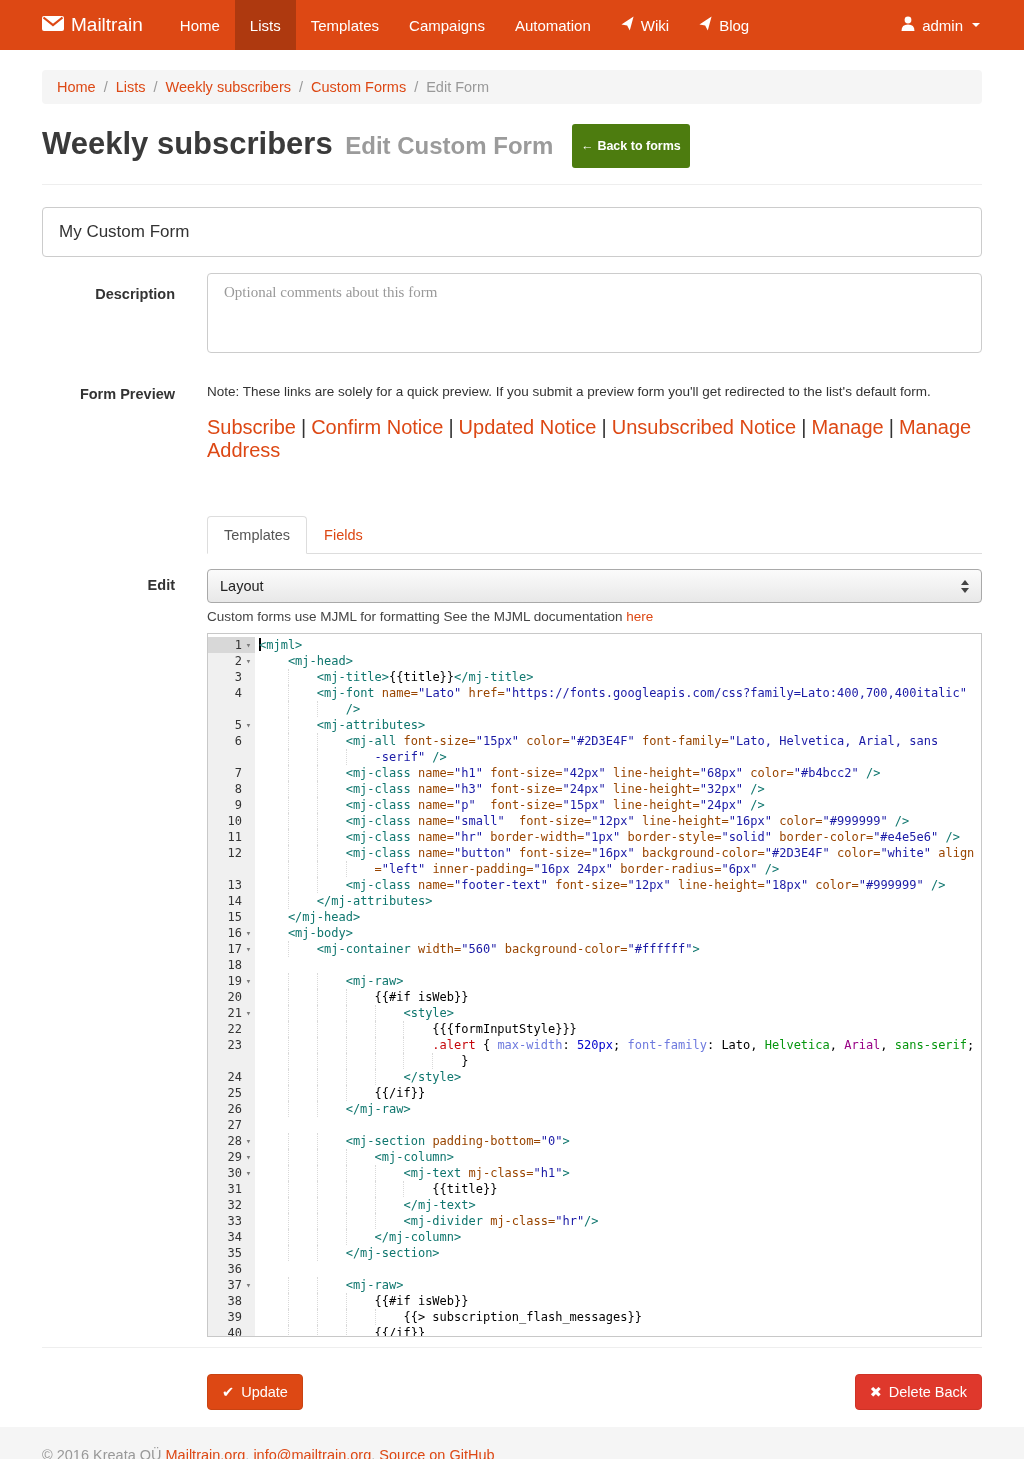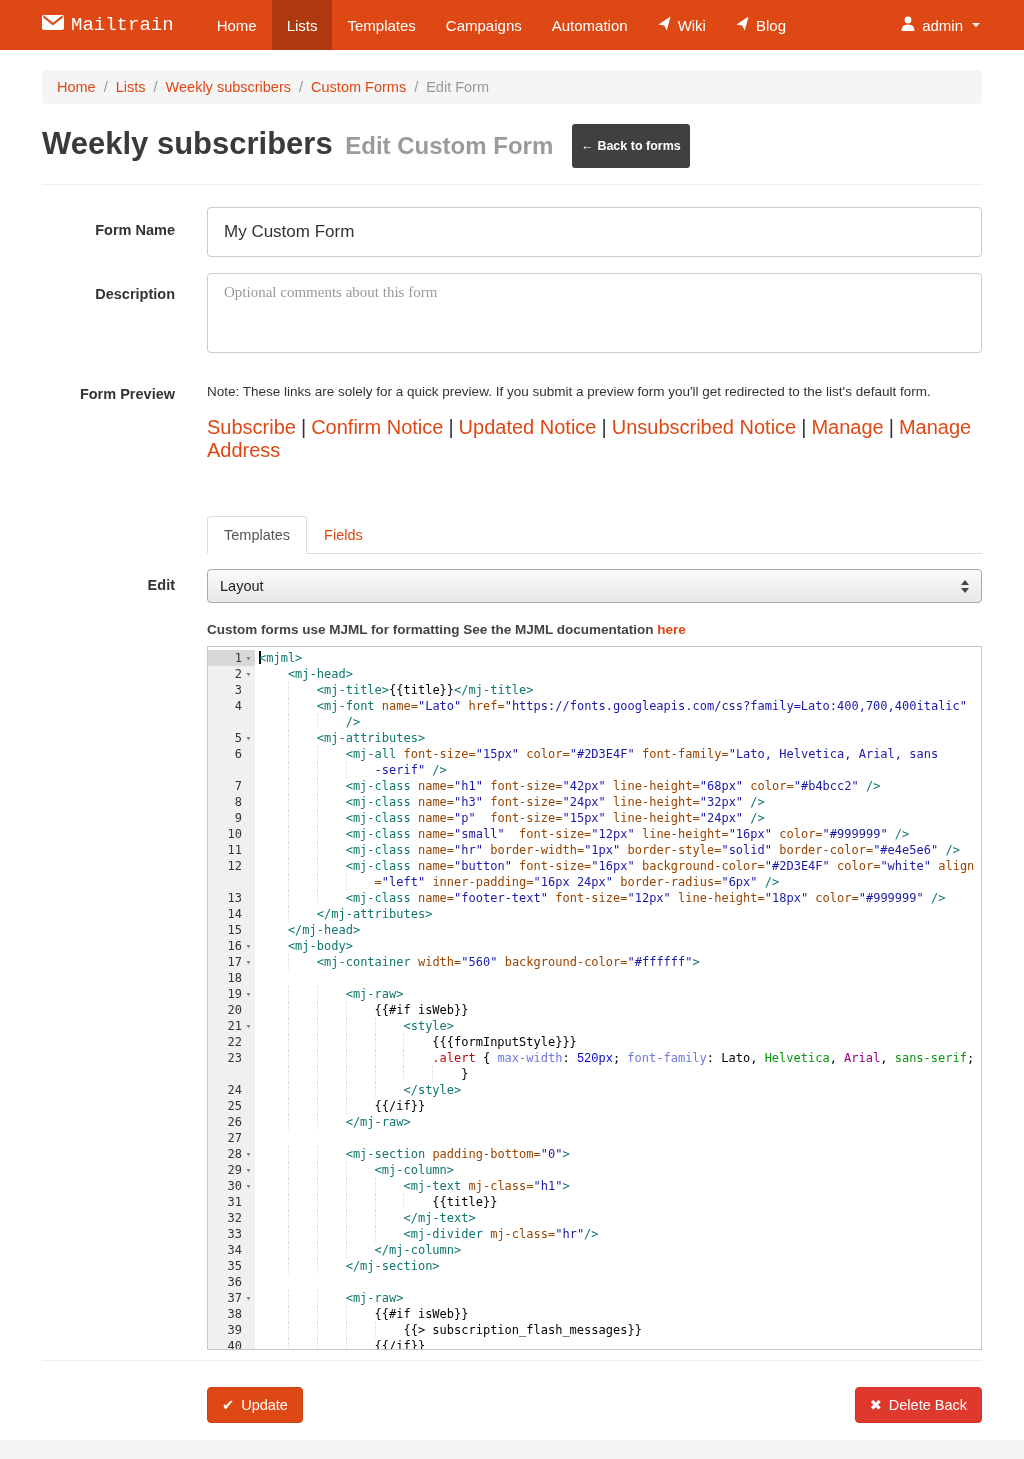--- a/index.html
+++ b/index.html
@@ -2,39 +2,39 @@
 <html><head>
 <meta charset="utf-8">
 <style>
   * { box-sizing: border-box; margin: 0; padding: 0; }
   body { font-family: "Liberation Sans", sans-serif; background: #fff; }
   .page { width: 1024px; height: 1459px; background: #fff; overflow: hidden; position: relative; }
 
   
   .navbar { height: 50px; background: #DD4814; }
   .nav-inner { width: 970px; margin: 0 auto; padding: 0 15px; display: flex; align-items: stretch; height: 50px; }
-  .brand { display: flex; align-items: center; gap: 7px; color: #fff; font-size: 19px; text-decoration: none; margin-right: 28px; font-family: Liberation Mono, monospace; }
+  .brand { display: flex; align-items: center; gap: 7px; color: #fff; font-size: 19px; text-decoration: none; margin-right: 22px; }
   .nav-items { list-style: none; display: flex; align-items: stretch; flex: 1; }
   .nav-item { display: flex; align-items: center; gap: 6px; padding: 0 15px; color: #fff; font-size: 15px; cursor: pointer; }
   .nav-item.active { background: #AE390F; }
   .nav-right { display: flex; align-items: stretch; }
   .nav-user { display: flex; align-items: center; gap: 7px; color: #fff; font-size: 15px; padding: 0 2px; cursor: pointer; }
   .caret { width: 0; height: 0; border-left: 4px solid transparent; border-right: 4px solid transparent; border-top: 4px solid #fff; margin-left: 2px; }
   .send-svg { transform: rotate(-8deg); }
 
   
   .container { width: 970px; margin: 0 auto; padding: 0 15px; }
   .breadcrumb { list-style: none; background: #f5f5f5; border-radius: 4px; padding: 9px 15px; margin-top: 20px; font-size: 14.5px; display: flex; gap: 8px; }
   .breadcrumb a { color: #DD4814; text-decoration: none; }
   .bc-sep { color: #999; }
   .bc-current { color: #999; }
 
   h2.page-head { margin-top: 20px; font-size: 31px; font-weight: bold; color: #3a3a3a; line-height: 36px; }
   .subtitle { color: #9b9b9b; font-size: 24px; font-weight: bold; margin-left: 4px; }
-  .back-btn { display: inline-block; vertical-align: 4px; background: #404040; color: #fff; font-size: 12.5px; font-weight: bold; padding: 4px 9px; border-radius: 3px; text-decoration: none; margin-left: 10px; }
+  .back-btn { display: inline-block; vertical-align: 4px; background: #4d7c0f; color: #fff; font-size: 12.5px; font-weight: bold; padding: 4px 9px; border-radius: 3px; text-decoration: none; margin-left: 10px; }
   .back-btn .arr { margin-right: 4px; }
   hr.rule { border: 0; border-top: 1px solid #eee; margin-top: 16px; }
 
   .form-row { display: flex; margin-top: 16px; }
   .form-row.first { margin-top: 22px; }
   .label-col { width: 133px; margin-right: 32px; text-align: right; font-weight: bold; font-size: 14.5px; color: #333; padding-top: 15px; flex: none; }
   .label-col.tight { padding-top: 8px; }
   .label-col.note-align { padding-top: 3px; }
   .control-col { flex: 1; min-width: 0; }
 
@@ -51,42 +51,42 @@
   .tab-bar { display: flex; border-bottom: 1px solid #ddd; }
   .tab { padding: 10px 16px; font-size: 14.5px; margin-bottom: -1px; cursor: pointer; border: 1px solid transparent; border-radius: 4px 4px 0 0; }
   .tab.active { background: #fff; border-color: #ddd; border-bottom-color: #fff; color: #555; }
   .tab.inactive { color: #DD4814; }
 
   .select-box { width: 100%; height: 34px; border: 1px solid #a9a9a9; border-radius: 4px; background: linear-gradient(#fbfbfb, #e8e8e8); display: flex; align-items: center; justify-content: space-between; padding: 0 12px; font-size: 14.5px; color: #222; cursor: pointer; }
   .updown { display: flex; flex-direction: column; gap: 3px; }
   .tri-up { width: 0; height: 0; border-left: 4px solid transparent; border-right: 4px solid transparent; border-bottom: 5px solid #444; }
   .tri-dn { width: 0; height: 0; border-left: 4px solid transparent; border-right: 4px solid transparent; border-top: 5px solid #444; }
 
-  .mjml-note { margin-top: 19px; font-size: 13.5px; color: #444; font-weight: bold; }
+  .mjml-note { margin-top: 6px; font-size: 13.5px; color: #444; }
   .mjml-note a { color: #DD4814; text-decoration: none; }
 
   
   .editor { margin-top: 9px; border: 1px solid #c8c8c8; height: 704px; overflow: hidden; background: #fff;
             font-family: "DejaVu Sans Mono", monospace; font-size: 12px; line-height: 16px; padding-top: 3px; }
   .ed-row { display: flex; height: 16px; }
   .gut { flex: none; width: 47px; background: #f0f0f0; display: flex; justify-content: flex-end; align-items: center; color: #333; }
   .gut.active { background: #d8d8d8; }
   .gut .num { text-align: right; }
   .gut .fold { width: 13px; text-align: center; color: #7a7a7a; font-size: 9px; cursor: pointer; }
   .code { flex: 1; white-space: pre; padding-left: 4px; overflow: hidden; }
   .ig { display: inline-block; width: 4ch; height: 16px; border-left: 1px dotted #d9d9d9; vertical-align: top; }
   .ig:first-child { border-left: none; }
   .cursor { display: inline-block; width: 2px; height: 13px; background: #000; vertical-align: -2px; margin-right: -2px; }
   .tkt { color: #0f766e; } 
   .tka { color: #994500; } 
   .tks { color: #1A1AA6; } 
   .tkp { color: #000000; } 
   .tkc { color: #C5060B; } 
   .tkk { color: #6D79DE; } 
-  .tkn { color: #0000CD; font-family: Liberation Mono, monospace; } 
+  .tkn { color: #0000CD; } 
   .tkg { color: #06960E; } 
   .tkm { color: #990085; } 
 
   
   .actions { display: flex; justify-content: space-between; margin-top: 26px; }
   .btn { border: 1px solid transparent; border-radius: 4px; color: #fff; font-size: 14.5px; padding: 9px 14px; cursor: pointer; display: inline-flex; align-items: center; gap: 7px; font-family: "Liberation Sans", sans-serif; }
   .btn-update { background: #DD4814; border-color: #c94312; }
   .btn-delete { background: #DF382C; border-color: #cf3326; }
   .footer { margin-top: 17px; background: #f5f5f5; padding: 20px 0; }
   .footer-inner { width: 970px; margin: 0 auto; padding: 0 15px; font-size: 14.5px; color: #999; }
@@ -167,21 +167,20 @@
 
     <h2 class="page-head">
       <span>Weekly subscribers</span>
       <span class="subtitle">Edit Custom Form</span>
       <a class="back-btn"><span class="arr">←</span><span>Back to forms</span></a>
     </h2>
 
     <hr class="rule">
 
     <div class="form-row first">
-      <div class="label-col">Form Name</div>
       <div class="control-col">
         <input class="text-input" type="text" value="My Custom Form" style="">
       </div>
     </div>
 
     <div class="form-row">
       <div class="label-col" style="padding-top:13px">Description</div>
       <div class="control-col">
         <textarea class="textarea" placeholder="Optional comments about this form" style=""></textarea>
       </div>

